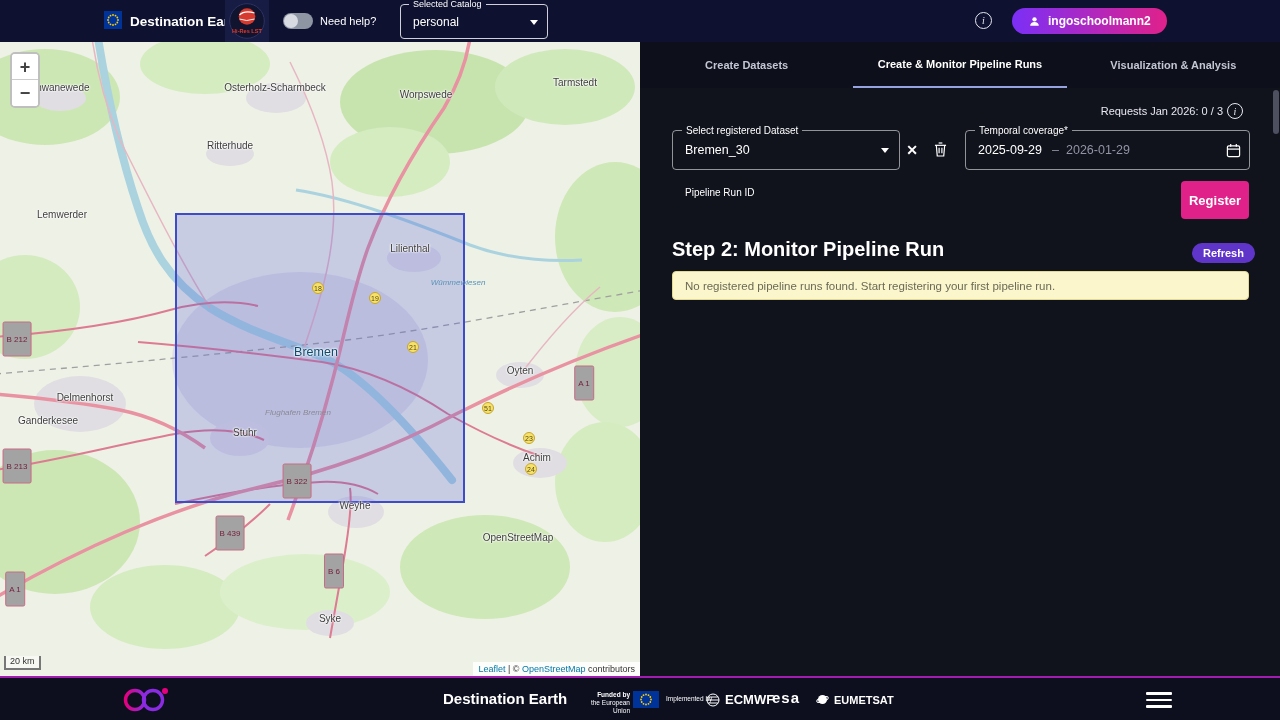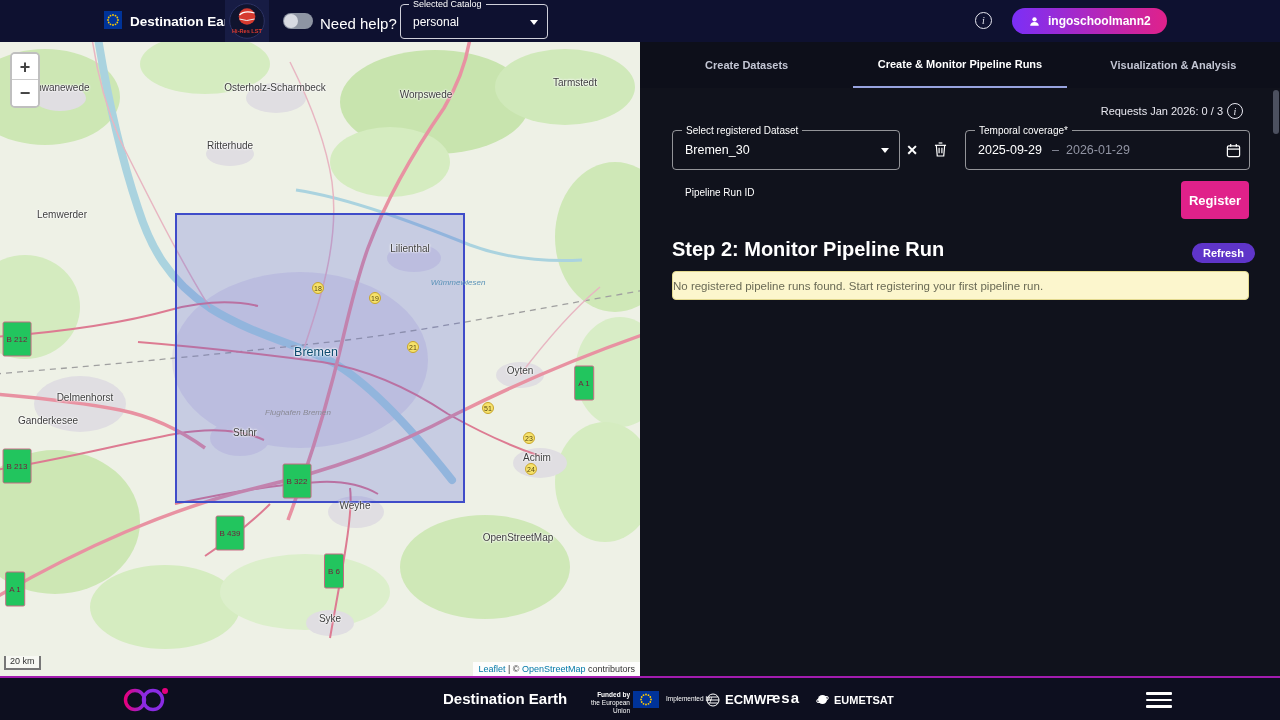--- a/index.html
+++ b/index.html
@@ -5,39 +5,39 @@
   * { margin:0; padding:0; box-sizing:border-box; font-family:"Liberation Sans", sans-serif; }
   html,body { width:1280px; height:720px; overflow:hidden; }
   body { position:relative; background:#0d0f1d; }
 
   
   .header { position:absolute; left:0; top:0; width:1280px; height:42px; background:#0e1130; z-index:30; }
   .brand { position:absolute; left:104px; top:0; height:42px; display:flex; align-items:center; gap:8px; color:#fff; font-size:13.5px; font-weight:bold; white-space:nowrap; }
   .hires-tile { position:absolute; left:225px; top:0; width:44px; height:42px; background:#171c44; display:flex; align-items:center; justify-content:center; }
   .toggle { position:absolute; left:283px; top:13px; width:30px; height:16px; border-radius:9px; background:#8e95a3; cursor:pointer; }
   .toggle .knob { position:absolute; left:1px; top:1px; width:14px; height:14px; border-radius:50%; background:#d8dbe2; }
-  .need-help { position:absolute; left:320px; top:15px; font-size:15px; color:#fff; }
+  .need-help { position:absolute; left:320px; top:15px; font-size:11px; color:#fff; }
   .catalog { position:absolute; left:400px; top:4px; width:148px; height:35px; border:1px solid #cfd0da; border-radius:4px; cursor:pointer; }
   .catalog-label { position:absolute; left:8px; top:-6px; font-size:9px; color:#fff; background:#0e1130; padding:0 4px; line-height:11px; }
   .catalog-value { position:absolute; left:12px; top:10px; font-size:12px; color:#fff; }
   .caret { width:0; height:0; border-left:4px solid transparent; border-right:4px solid transparent; border-top:5px solid #fff; }
   .catalog .caret { position:absolute; right:9px; top:15px; }
   .info-circle { width:17px; height:17px; border:1.5px solid #e9e9f2; border-radius:50%; color:#e9e9f2; display:flex; align-items:center; justify-content:center; font-size:10px; font-style:italic; font-family:"Liberation Serif", serif; }
   .header .info-circle { position:absolute; left:975px; top:12px; cursor:pointer; }
   .user-pill { position:absolute; left:1012px; top:8px; height:26px; border-radius:13px; background:linear-gradient(90deg,#7b2ff7,#e0218a); display:flex; align-items:center; gap:7px; padding:0 16px; color:#fff; font-size:12px; font-weight:bold; cursor:pointer; }
 
   
   .map { position:absolute; left:0; top:42px; width:640px; height:634px; overflow:hidden; background:#eef1e6; }
   .map-svg { position:absolute; left:0; top:0; }
   .aoi { position:absolute; left:175px; top:171px; width:290px; height:290px; border:2px solid #3f4cc9; background:rgba(67,82,214,0.23); }
   .city { position:absolute; transform:translateX(-50%); font-size:10px; color:#3d3d3d; white-space:nowrap; text-shadow:0 0 2px #fff,0 0 2px #fff,0 0 3px #fff; }
   .city-lg { font-size:12.5px; color:#0c4a6e; }
   .area-label { position:absolute; transform:translate(-50%,-50%); font-size:8px; font-style:italic; color:#5b93b8; white-space:nowrap; }
   .poi-label { color:#8a8a95; }
-  .rbadge { position:absolute; transform:translate(-50%,-50%); font-size:8px; color:#73203d; background:#22c55e; border:1px solid #c96a84; border-radius:2px; padding:11px 3px; line-height:11px; white-space:nowrap; }
+  .rbadge { position:absolute; transform:translate(-50%,-50%); font-size:8px; color:#73203d; background:#a3a3a3; border:1px solid #c96a84; border-radius:2px; padding:11px 3px; line-height:11px; white-space:nowrap; }
   .junction { position:absolute; transform:translate(-50%,-50%); width:12px; height:12px; border-radius:50%; background:#f6e26a; border:1px solid #c8a52c; font-size:7px; color:#5a4a12; display:flex; align-items:center; justify-content:center; }
   .zoom { position:absolute; left:10px; top:10px; width:30px; border:2px solid rgba(0,0,0,0.25); border-radius:5px; overflow:hidden; background:#fff; }
   .zoom button { display:block; width:100%; height:26px; background:#fff; border:none; border-bottom:1px solid #ccc; font-size:18px; font-weight:bold; color:#444; cursor:pointer; line-height:24px; }
   .zoom button:last-child { border-bottom:none; }
   .scale { position:absolute; left:4px; bottom:6px; font-size:9px; color:#333; background:rgba(255,255,255,0.5); border:2px solid #777; border-top:none; padding:0 4px 1px; line-height:11px; }
   .attrib { position:absolute; right:0; bottom:0; background:rgba(255,255,255,0.85); font-size:9px; color:#333; padding:1px 5px; line-height:12px; white-space:nowrap; }
   .attrib a { color:#0078A8; text-decoration:none; cursor:pointer; }
 
   
   .panel { position:absolute; left:640px; top:42px; width:640px; height:634px; background:#10121c; }
@@ -51,21 +51,21 @@
   .fieldbox { position:absolute; border:1px solid rgba(255,255,255,0.55); border-radius:4px; cursor:pointer;text-align:right; }
   .flabel { position:absolute; left:9px; top:-7px; font-size:10px; color:#fff; background:#10121c; padding:0 4px; line-height:13px; white-space:nowrap; }
   .fval { position:absolute; left:12px; top:50%; transform:translateY(-50%); font-size:12.5px; color:#fff; white-space:nowrap; }
   .fval-dim { color:#9194a3; }
   .fieldbox .caret { position:absolute; right:10px; top:17px; }
   .icon-btn { position:absolute; width:20px; height:20px; display:flex; align-items:center; justify-content:center; cursor:pointer; color:#fff; background:none; border:none; }
   .clear-x { font-size:14px; font-weight:bold; color:#fff; }
   .runid-input { position:absolute; left:32px; top:138px; width:500px; height:40px; border:1px solid rgba(255,255,255,0.55); border-radius:4px; background:transparent; color:#eaeaf0; font-size:12px; padding:0 12px; }
   .btn-register { position:absolute; left:541px; top:139px; width:68px; height:38px; background:#e0218a; color:#fff; border:none; border-radius:4px; font-size:13px; font-weight:600; cursor:pointer; }
   .btn-refresh { position:absolute; left:552px; top:201px; height:20px; padding:0 11px; background:#5f35c9; color:#fff; border:none; border-radius:10px; font-size:11px; font-weight:bold; cursor:pointer; }
-  .alert { position:absolute; left:32px; top:229px; width:577px; height:29px; background:#fcf6cd; border:1px solid #e3d98f; border-radius:4px; display:flex; align-items:center; padding-left:0; font-size:11.5px; color:#6a6a55; }
+  .alert { position:absolute; left:32px; top:229px; width:577px; height:29px; background:#fcf6cd; border:1px solid #e3d98f; border-radius:4px; display:flex; align-items:center; padding-left:12px; font-size:11.5px; color:#6a6a55; }
 
   
   .footer { position:absolute; left:0; top:676px; width:1280px; height:44px; background:#0d0f1f; border-top:2px solid #a21caf; z-index:30; }
   .f-brand { position:absolute; left:443px; top:12px; font-size:15px; font-weight:bold; color:#fff; white-space:nowrap; }
   .f-tiny { position:absolute; font-size:6.5px; line-height:8px; color:#fff; }
   .f-funded { left:578px; top:13px; width:52px; text-align:right; }
   .f-funded b { display:block; }
   .f-impl { left:666px; top:17px; }
   .f-logo { position:absolute; display:flex; align-items:center; gap:5px; color:#fff; font-weight:bold; }
   .f-ecmwf { left:706px; top:14px; font-size:13px; }

